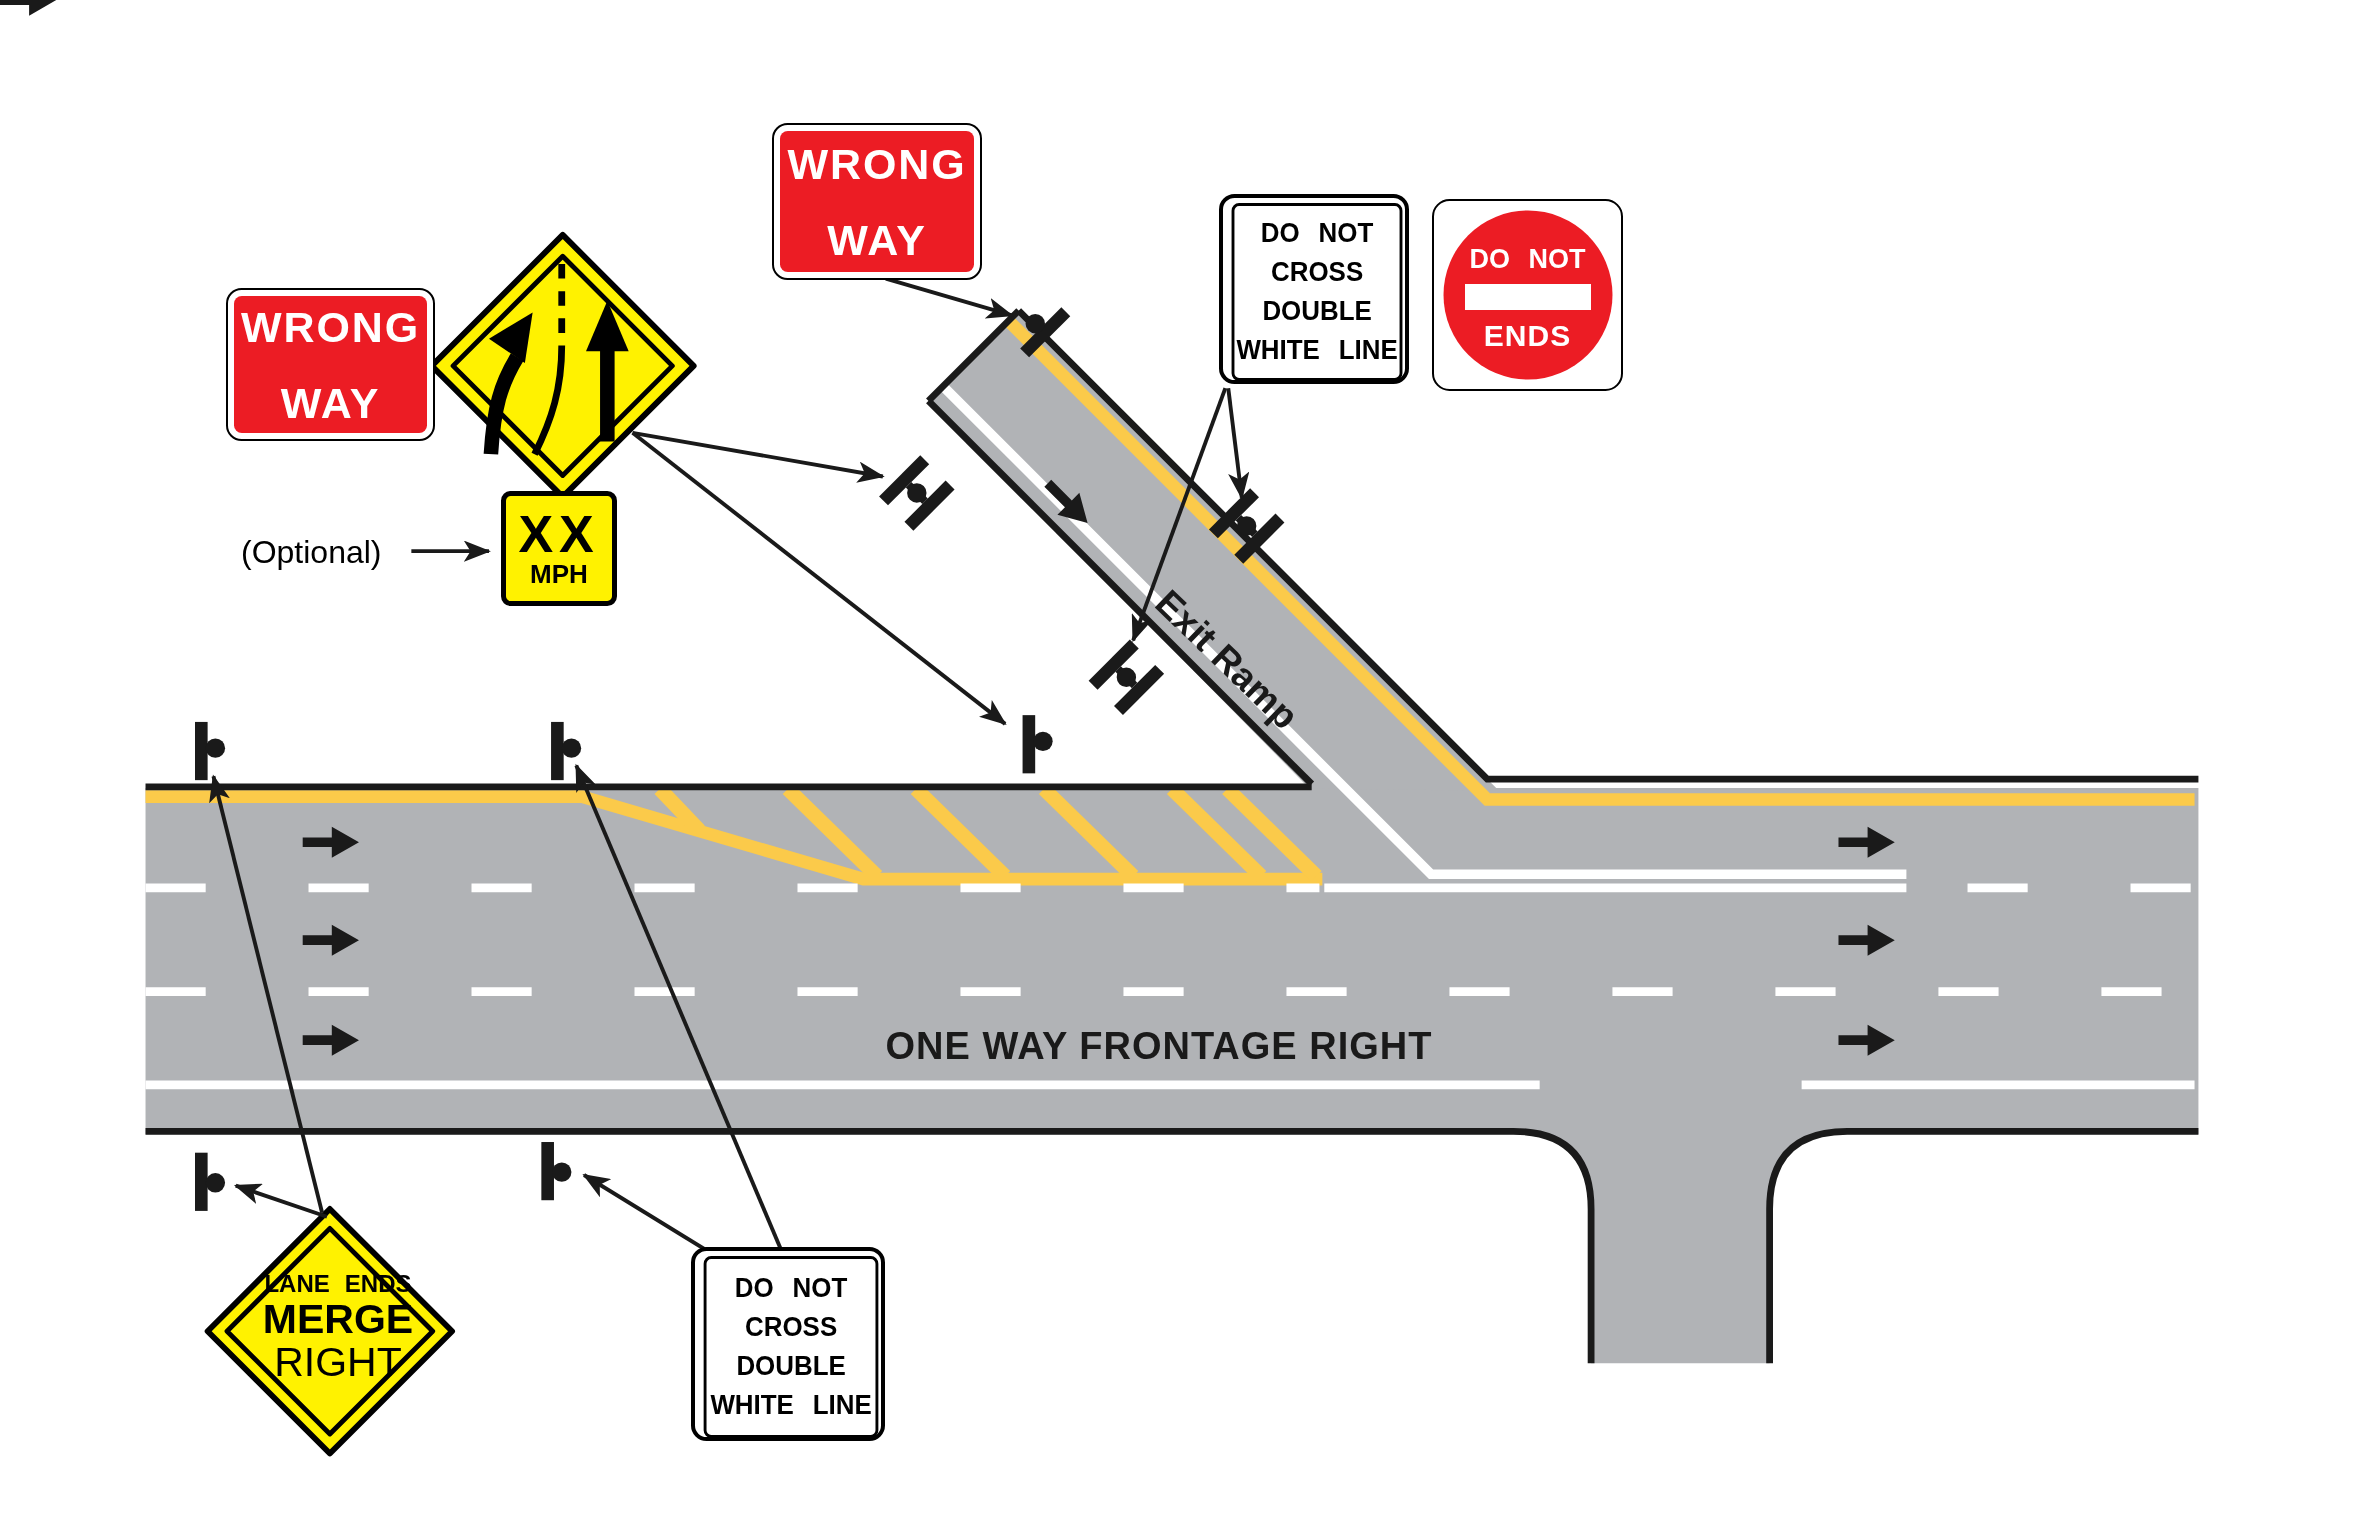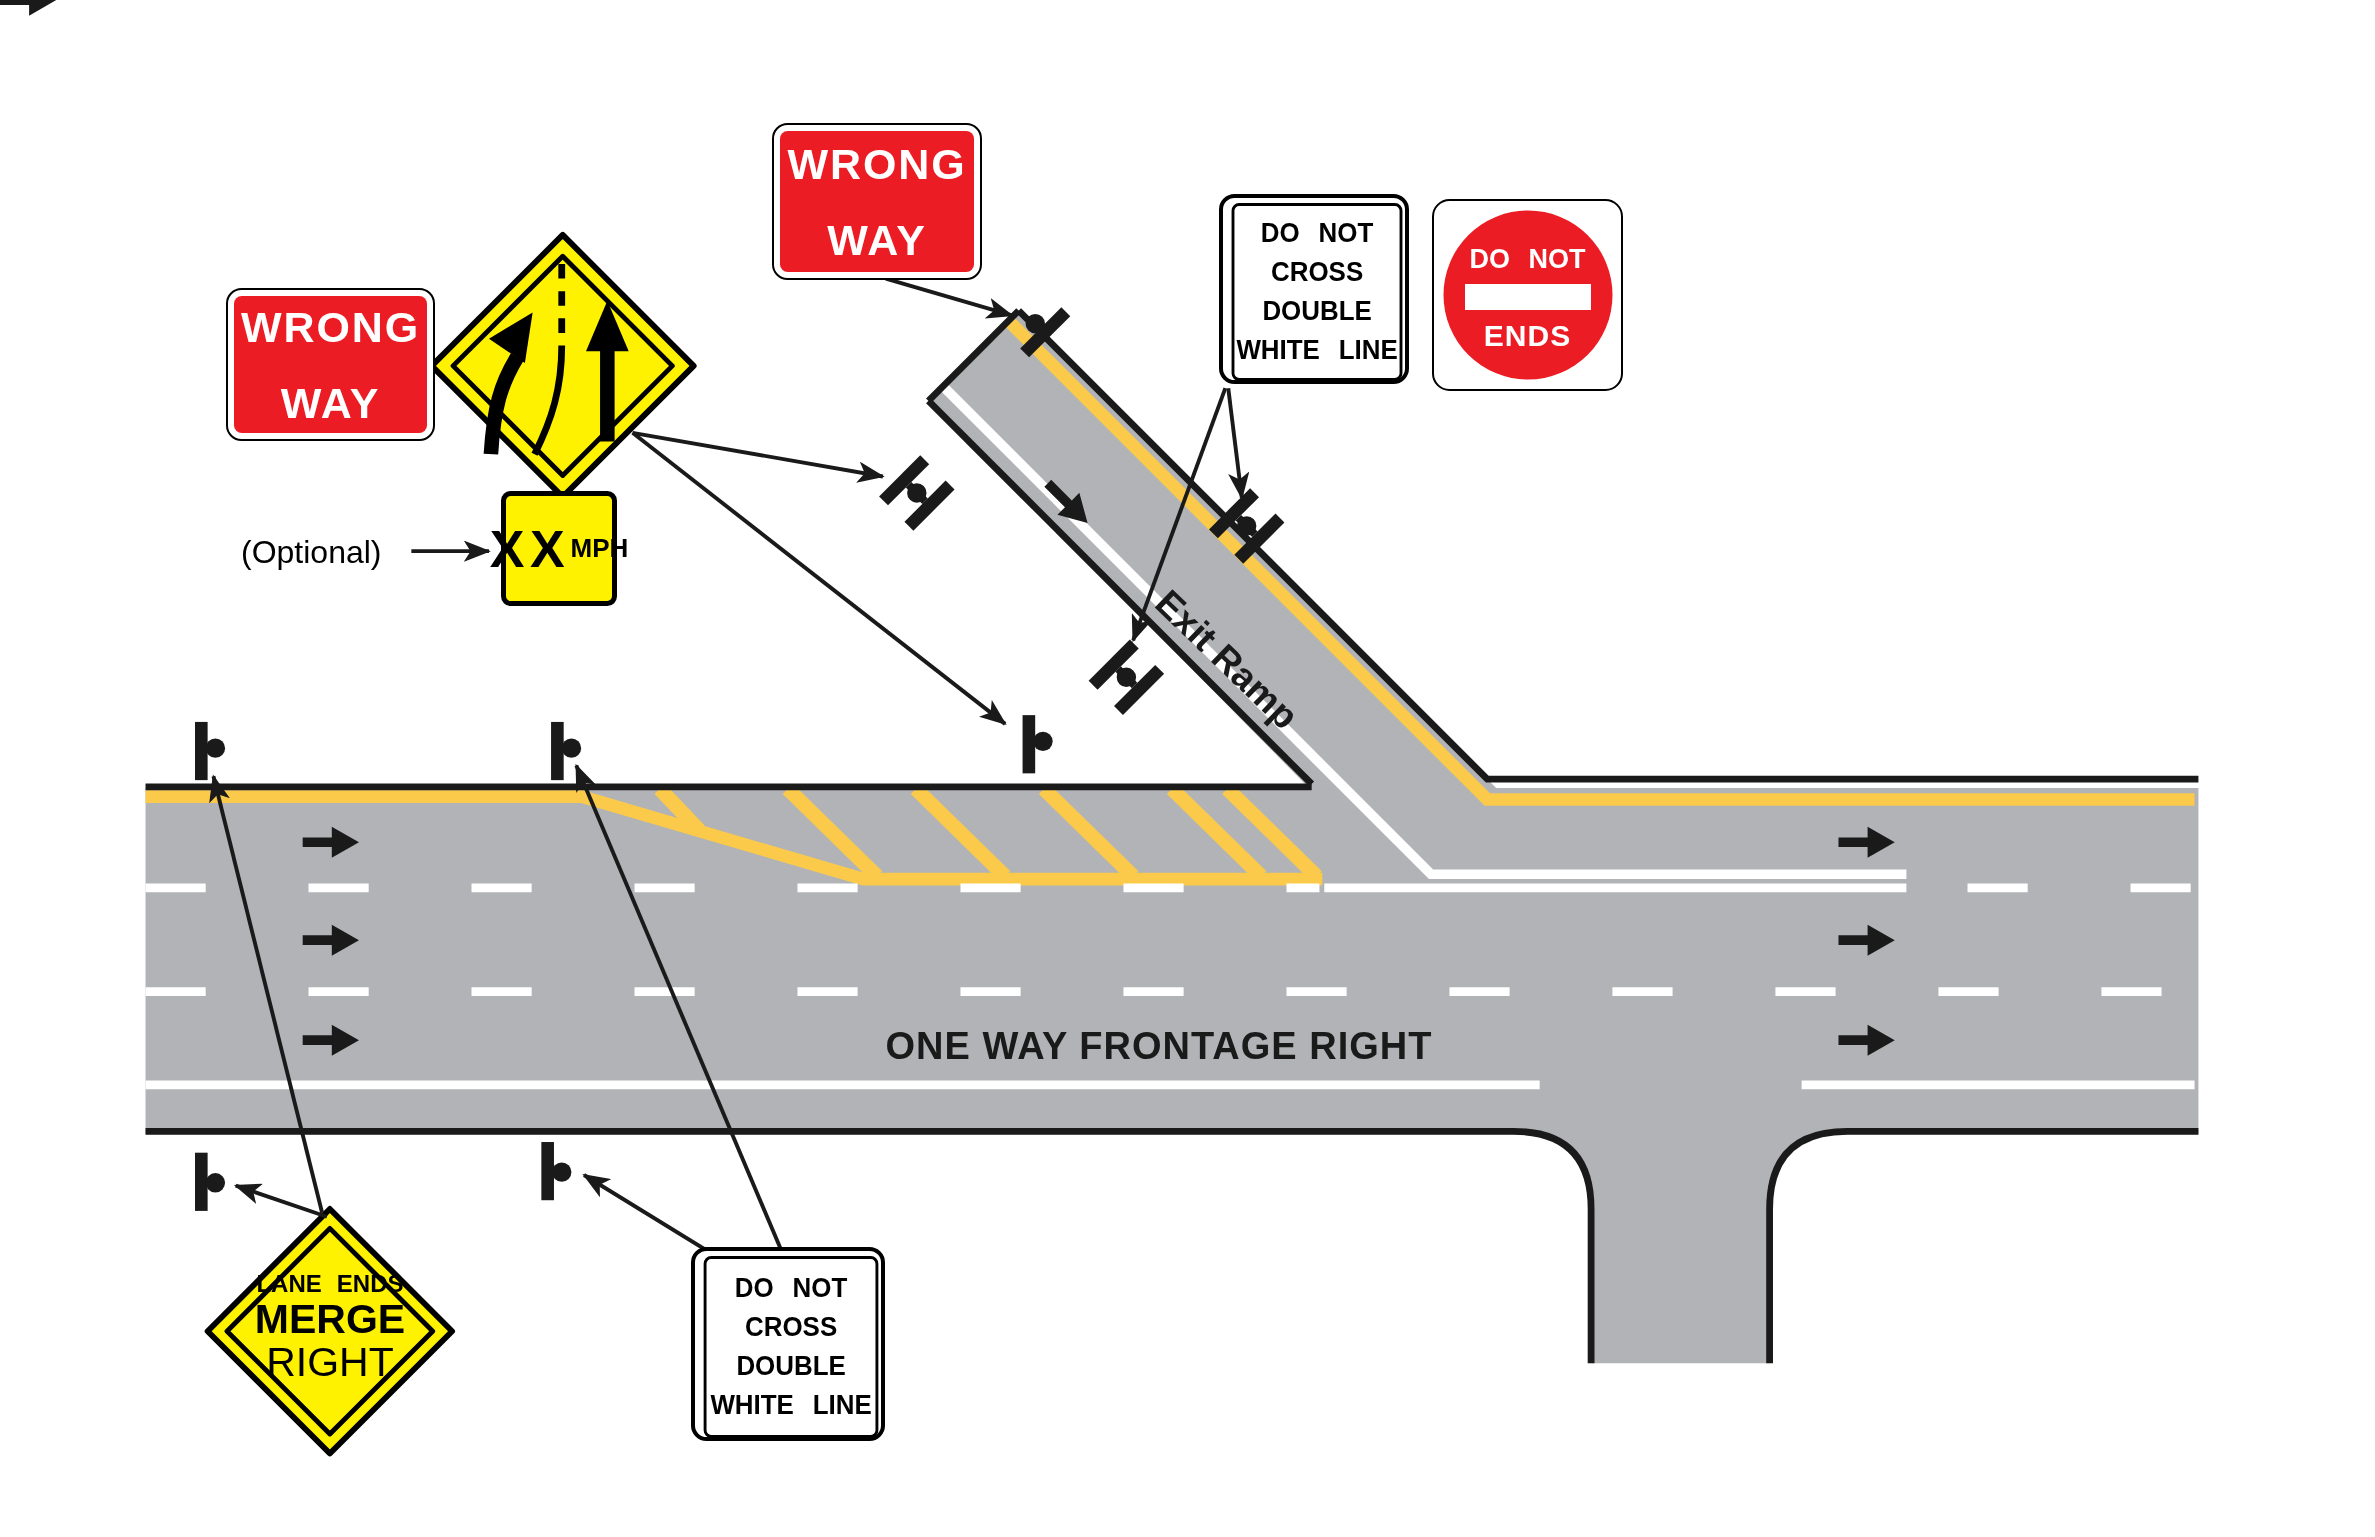--- a/index.html
+++ b/index.html
@@ -22,21 +22,21 @@
   .sign-dne .circle{position:absolute;left:50%;top:50%;transform:translate(-50%,-50%);
       width:169px;height:169px;border-radius:50%;background:#EC1C24;}
   .sign-dne .bar{position:absolute;left:50%;top:83px;transform:translateX(-50%);
       width:126px;height:26px;background:#fff;}
   .sign-dne .t1{position:absolute;left:0;right:0;top:43px;text-align:center;color:#fff;
       font-weight:bold;font-size:27px;word-spacing:.4em;}
   .sign-dne .t2{position:absolute;left:0;right:0;top:118px;text-align:center;color:#fff;
       font-weight:bold;font-size:30px;letter-spacing:1px;}
   
   .sign-adv{background:#FFF200;border:5.8px solid #000;border-radius:9.7px;
-      display:flex;flex-direction:row;align-items:center;justify-content:center;}
+      display:flex;flex-direction:column;align-items:center;justify-content:center;}
   .sign-adv .t1{font-weight:bold;font-size:52px;line-height:52px;letter-spacing:5.8px;color:#000;}
   .sign-adv .t2{font-weight:bold;font-size:26px;line-height:29px;color:#000;}
   
   .lane-ends-text{width:252px;text-align:center;color:#000;}
   .lane-ends-text .s1{font-weight:bold;font-size:24px;line-height:29px;word-spacing:.35em;}
   .lane-ends-text .s2{font-weight:bold;font-size:41px;line-height:43px;text-align:center;}
   .lane-ends-text .s3{font-weight:normal;font-size:41px;line-height:43px;text-align:center;}
   
   .optional-label{font-size:32px;color:#000;}
   .road-label{width:582px;text-align:center;font-weight:bold;font-size:38px;color:#1a1a1a;letter-spacing:1px;}
@@ -213,21 +213,21 @@
   <div class="t2">ENDS</div>
 </div>
 
 <div class="ov sign-adv" style="left:501px;top:491px;width:116px;height:115px;">
   <div class="t1">XX</div>
   <div class="t2">MPH</div>
 </div>
 
 <div class="ov optional-label" style="left:241px;top:534px;">(Optional)</div>
 
-<div class="ov lane-ends-text" style="left:204px;top:1269px;">
+<div class="ov lane-ends-text" style="left:212px;top:1269px;">
   <div class="s1">LANE ENDS</div>
   <div class="s2">MERGE</div>
   <div class="s3">RIGHT</div>
 </div>
 
 <div class="ov sign-white" style="left:691px;top:1247px;width:194px;height:194px;">
   <div class="inner">
     <div class="t">DO NOT</div>
     <div class="t">CROSS</div>
     <div class="t">DOUBLE</div>

